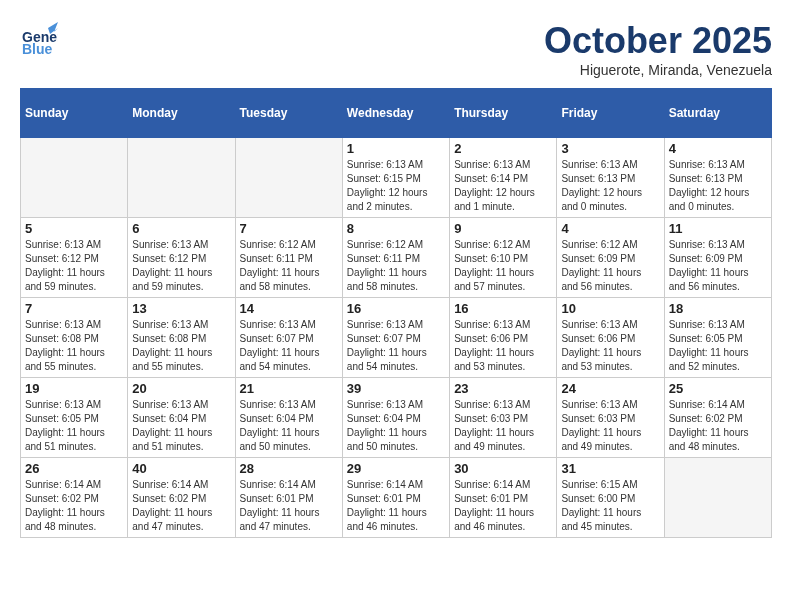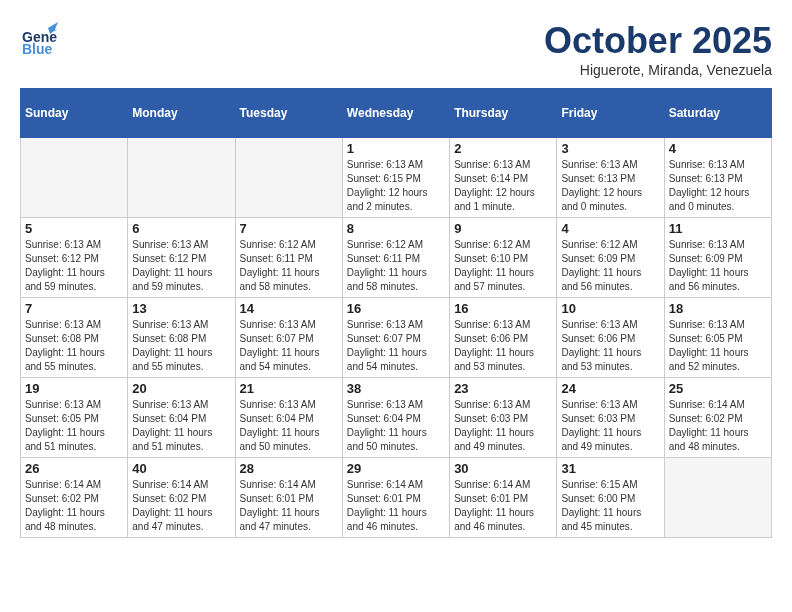--- a/index.html
+++ b/index.html
@@ -195,21 +195,21 @@
         </td>
         <td>
           <span class="day-num">20</span>
           <div class="day-info">Sunrise: 6:13 AM<br>Sunset: 6:04 PM<br>Daylight: 11 hours<br>and 51 minutes.</div>
         </td>
         <td>
           <span class="day-num">21</span>
           <div class="day-info">Sunrise: 6:13 AM<br>Sunset: 6:04 PM<br>Daylight: 11 hours<br>and 50 minutes.</div>
         </td>
         <td>
-          <span class="day-num">38</span>
+          <span class="day-num">39</span>
           <div class="day-info">Sunrise: 6:13 AM<br>Sunset: 6:04 PM<br>Daylight: 11 hours<br>and 50 minutes.</div>
         </td>
         <td>
           <span class="day-num">23</span>
           <div class="day-info">Sunrise: 6:13 AM<br>Sunset: 6:03 PM<br>Daylight: 11 hours<br>and 49 minutes.</div>
         </td>
         <td>
           <span class="day-num">24</span>
           <div class="day-info">Sunrise: 6:13 AM<br>Sunset: 6:03 PM<br>Daylight: 11 hours<br>and 49 minutes.</div>
         </td>

